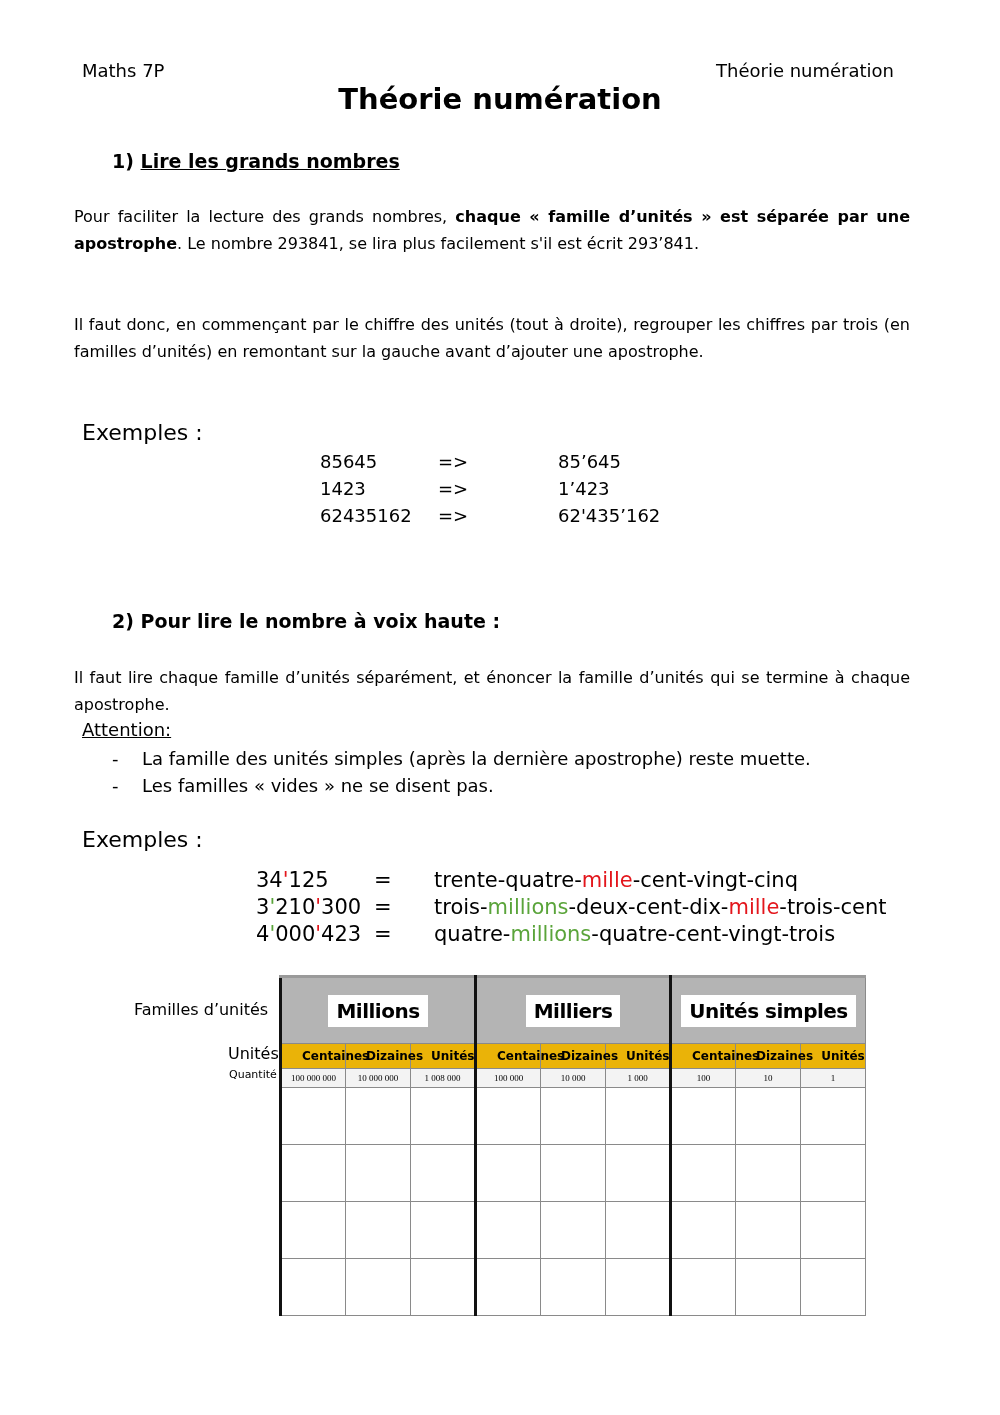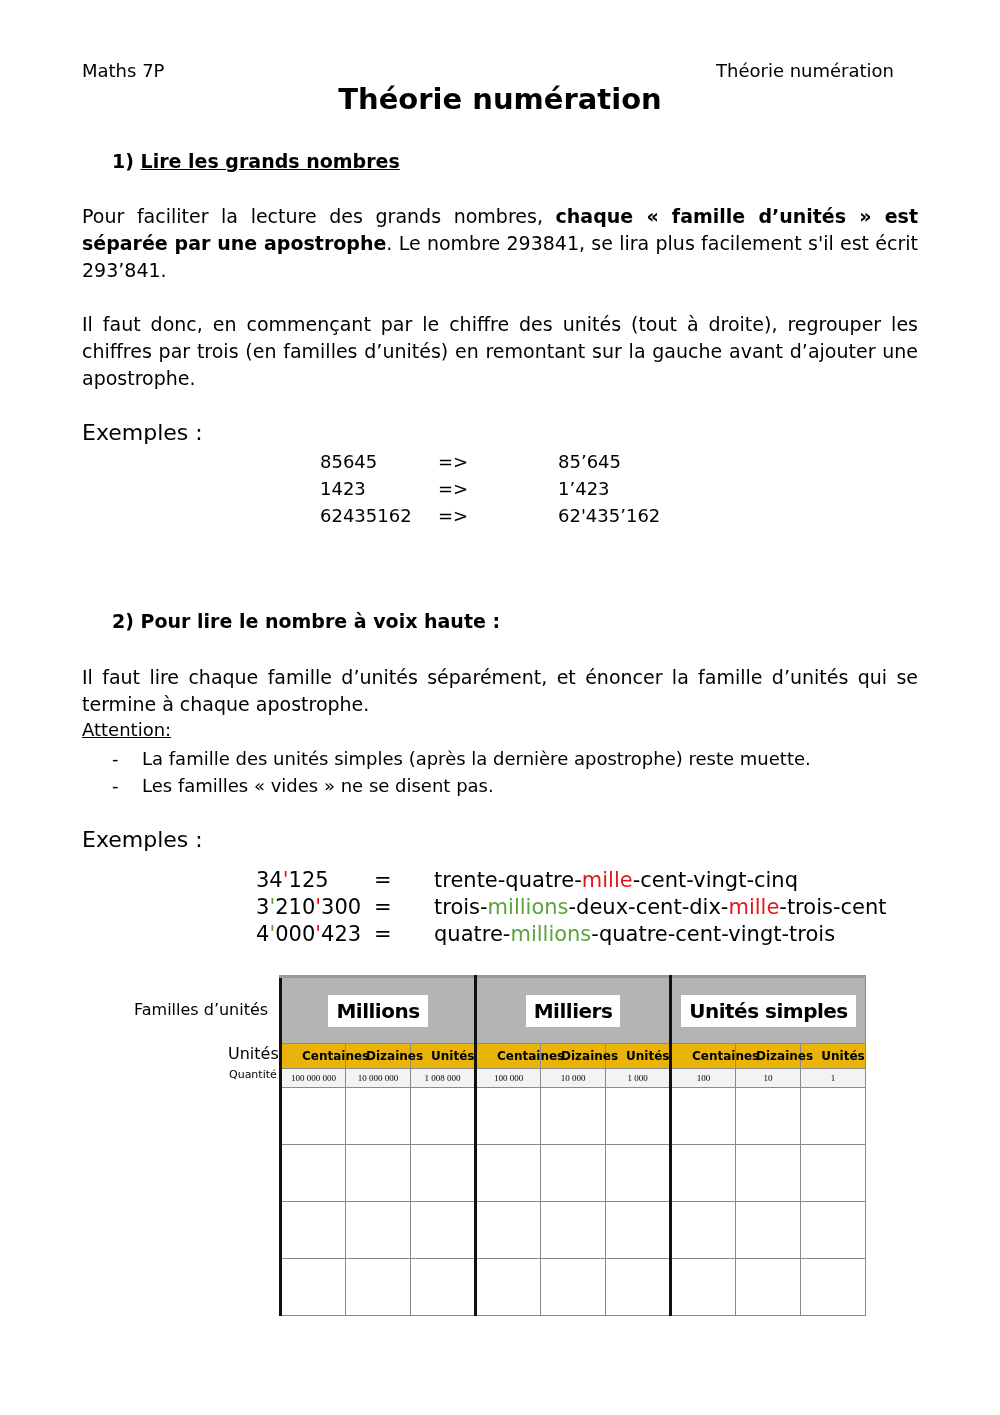--- a/index.html
+++ b/index.html
@@ -4,21 +4,21 @@
 <style>
   html, body { margin: 0; padding: 0; background: #ffffff; }
   body { width: 1000px; height: 1415px; position: relative; overflow: hidden;
          font-family: "DejaVu Sans", sans-serif; color: #000; font-size: 18px; }
   .abs { position: absolute; }
   .hdr-left { left: 82px; top: 60px; font-size: 18px; }
   .hdr-right { left: 716px; top: 60px; font-size: 18px; }
   .title { left: 0; width: 1000px; top: 82px; text-align: center; font-weight: bold; font-size: 29px; }
   .h1 { left: 112px; top: 150px; font-weight: bold; font-size: 19px; }
   .h1 .u { text-decoration: underline; }
-  .para { left: 82px; width: 836px; text-align: justify; line-height: 27px; font-size: 19px; }
+  .para { left: 74px; width: 836px; text-align: justify; line-height: 27px; font-size: 16px; }
   .ex-label { left: 82px; font-size: 22px; }
   .ex1 { left: 320px; top: 448px; font-size: 18px; line-height: 27px; }
   .ex1 .row { display: flex; }
   .ex1 .c1 { width: 118px; }
   .ex1 .c2 { width: 120px; }
   .h2 { left: 112px; top: 610px; font-weight: bold; font-size: 19px; }
   .attn { left: 82px; top: 719px; text-decoration: underline; font-size: 18px; }
   .bullets { left: 112px; top: 745px; font-size: 18px; line-height: 27px; }
   .bullets .b { display: flex; }
   .bullets .dash { width: 30px; }

